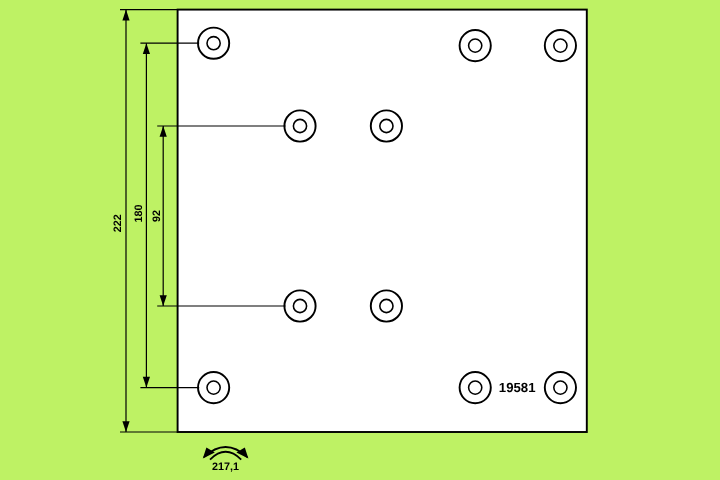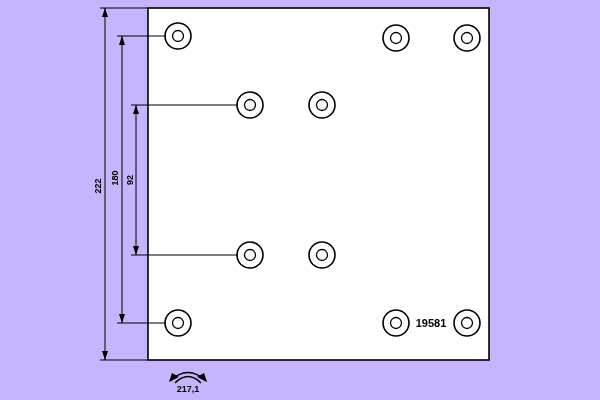--- a/index.html
+++ b/index.html
@@ -8,21 +8,21 @@
     width: 600px;
     height: 400px;
     background: #ffffff;
     overflow: hidden;
     font-family: "Liberation Sans", sans-serif;
   }
   .stage {
     position: relative;
     width: 600px;
     height: 400px;
-    background: #c4b5fd;
+    background: #bef264;
   }
   svg { display: block; }
   .outline    { fill: #ffffff; stroke: #000000; stroke-width: 1.6; }
   .hole-outer { fill: none; stroke: #000000; stroke-width: 1.6; }
   .hole-inner { fill: none; stroke: #000000; stroke-width: 1.3; }
   .dim        { stroke: #000000; stroke-width: 1; fill: none; }
   .arc        { stroke: #000000; stroke-width: 1.5; fill: none; }
   .arrow      { fill: #000000; stroke: none; }
   .dim-text   { font-family: "Liberation Sans", sans-serif; font-size: 9px; font-weight: bold; fill: #000000; }
   .part-text  { font-family: "Liberation Sans", sans-serif; font-size: 11px; font-weight: bold; fill: #000000; }

